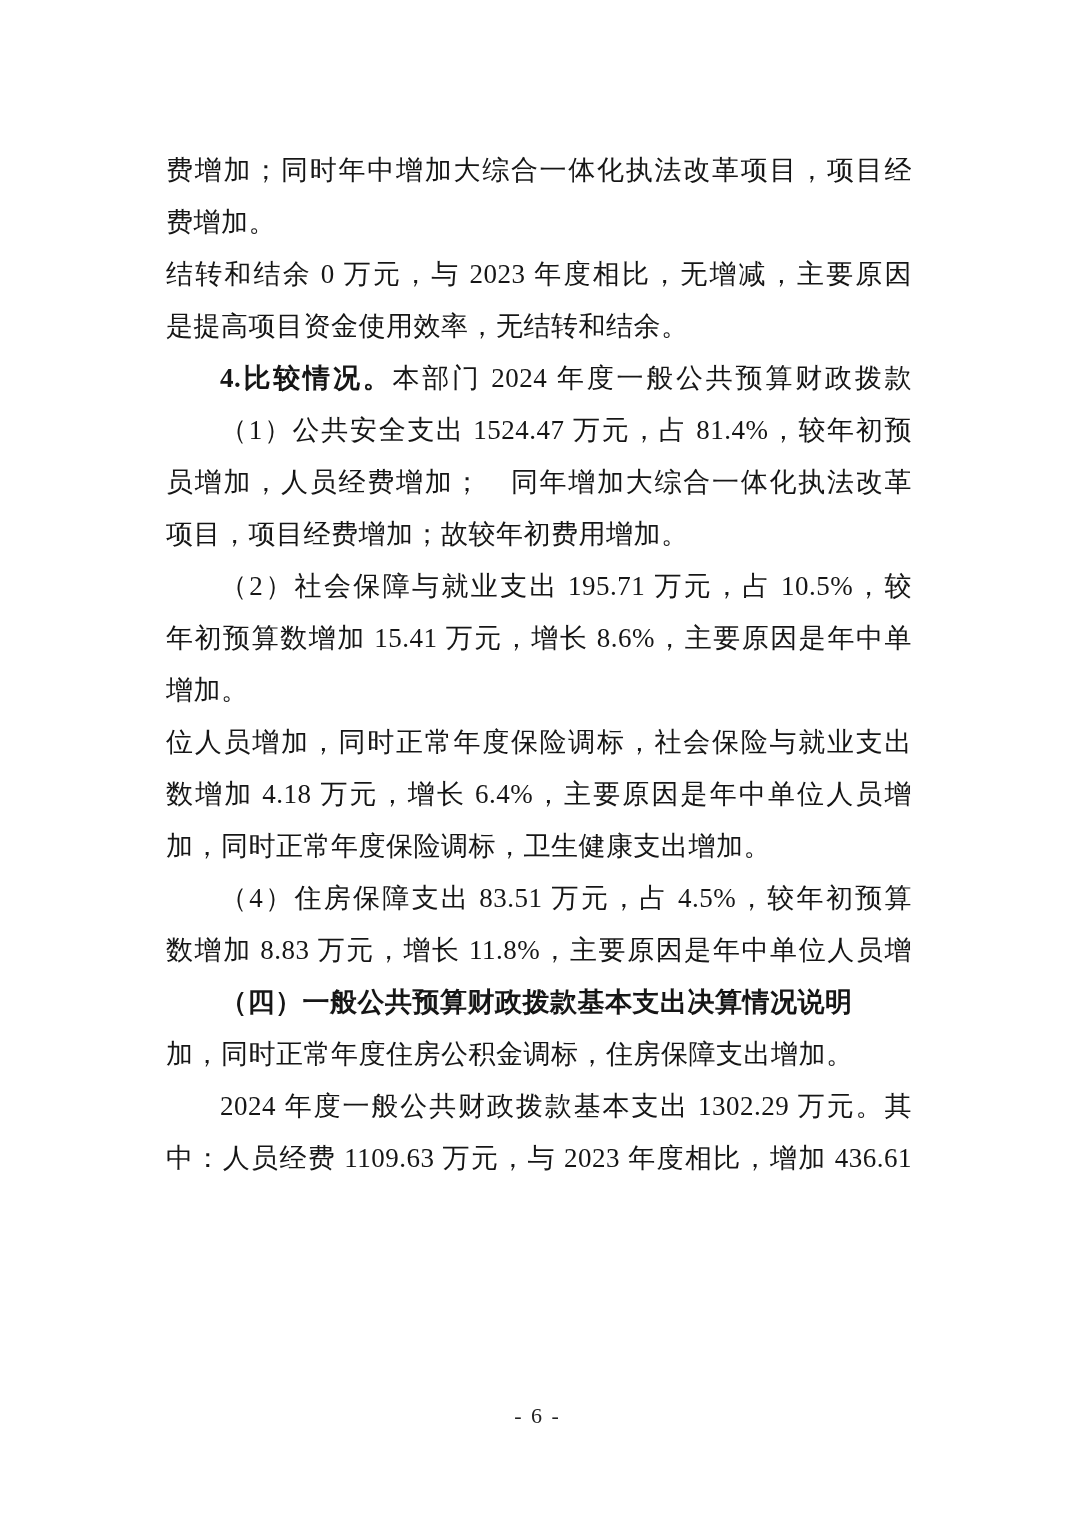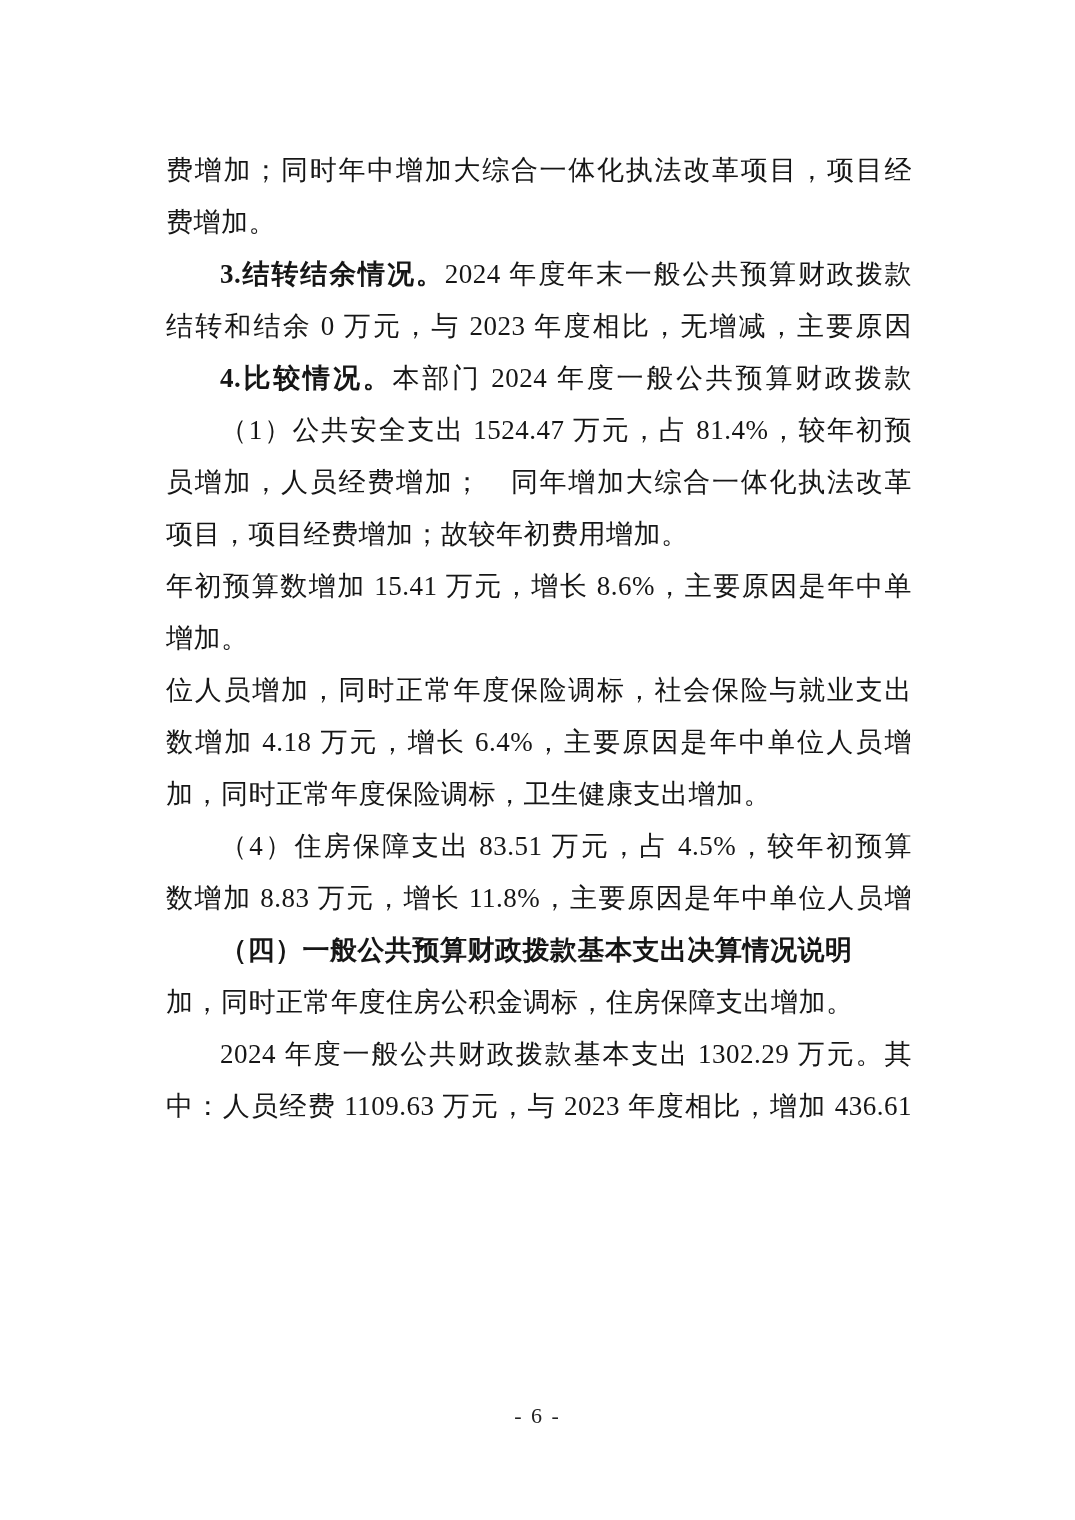--- a/index.html
+++ b/index.html
@@ -58,35 +58,36 @@
 </style>
 </head>
 <body>
 
 <div class="page">
   <div class="doc-body" id="doc-body">
   <div class="line fill"><span class="bold-run"></span><span class="text-run">费增加；同时年中增加大综合一体化执法改革项目，项目经</span></div>
 
   <div class="line"><span class="bold-run"></span><span class="text-run">费增加。</span></div>
 
-  <div class="line indent fill"><span class="bold-run">3.结转结余情况。</span><span class="text-run">2024 年度年末一般公共预算财政拨款</span></div>
 
   <div class="line fill"><span class="bold-run"></span><span class="text-run">结转和结余 0 万元，与 2023 年度相比，无增减，主要原因</span></div>
 
+  <div class="line"><span class="bold-run"></span><span class="text-run">是提高项目资金使用效率，无结转和结余。</span></div>
 
   <div class="line indent fill"><span class="bold-run">4.比较情况。</span><span class="text-run">本部门 2024 年度一般公共预算财政拨款</span></div>
 
 
   <div class="line indent fill"><span class="bold-run"></span><span class="text-run">（1）公共安全支出 1524.47 万元，占 81.4%，较年初预</span></div>
 
 
   <div class="line fill"><span class="bold-run"></span><span class="text-run">员增加，人员经费增加；　同年增加大综合一体化执法改革</span></div>
 
   <div class="line"><span class="bold-run"></span><span class="text-run">项目，项目经费增加；故较年初费用增加。</span></div>
 
+  <div class="line indent fill"><span class="bold-run"></span><span class="text-run">（2）社会保障与就业支出 195.71 万元，占 10.5%，较</span></div>
 
   <div class="line fill"><span class="bold-run"></span><span class="text-run">年初预算数增加 15.41 万元，增长 8.6%，主要原因是年中单</span></div>
 
   <div class="line"><span class="bold-run"></span><span class="text-run">增加。</span></div>
 
   <div class="line fill"><span class="bold-run"></span><span class="text-run">位人员增加，同时正常年度保险调标，社会保险与就业支出</span></div>
 
 
   <div class="line fill"><span class="bold-run"></span><span class="text-run">数增加 4.18 万元，增长 6.4%，主要原因是年中单位人员增</span></div>
 

